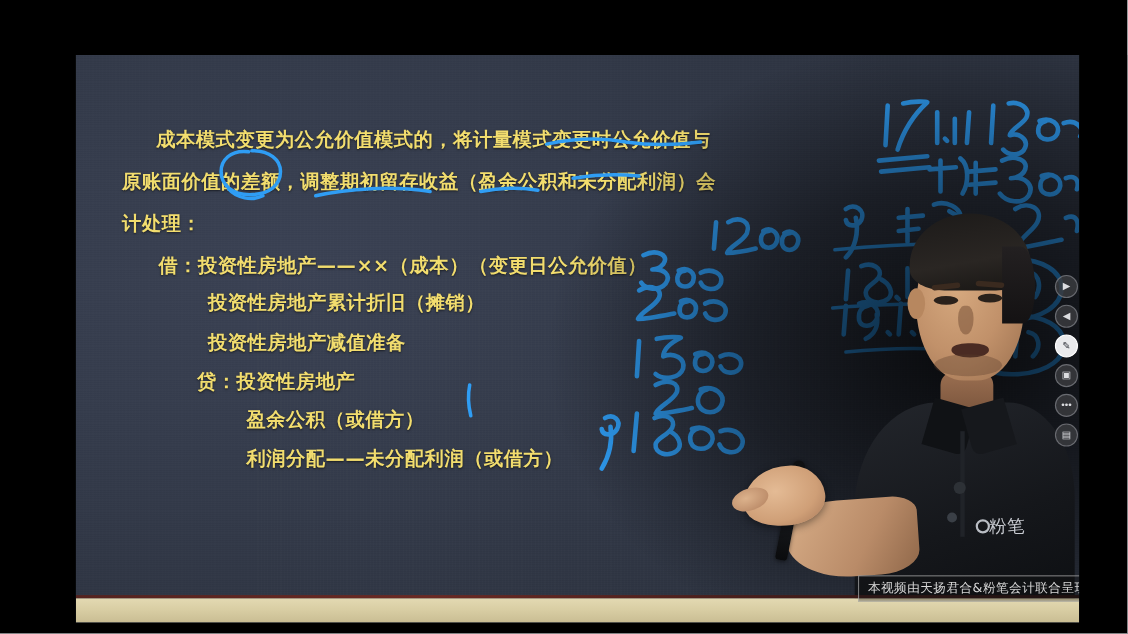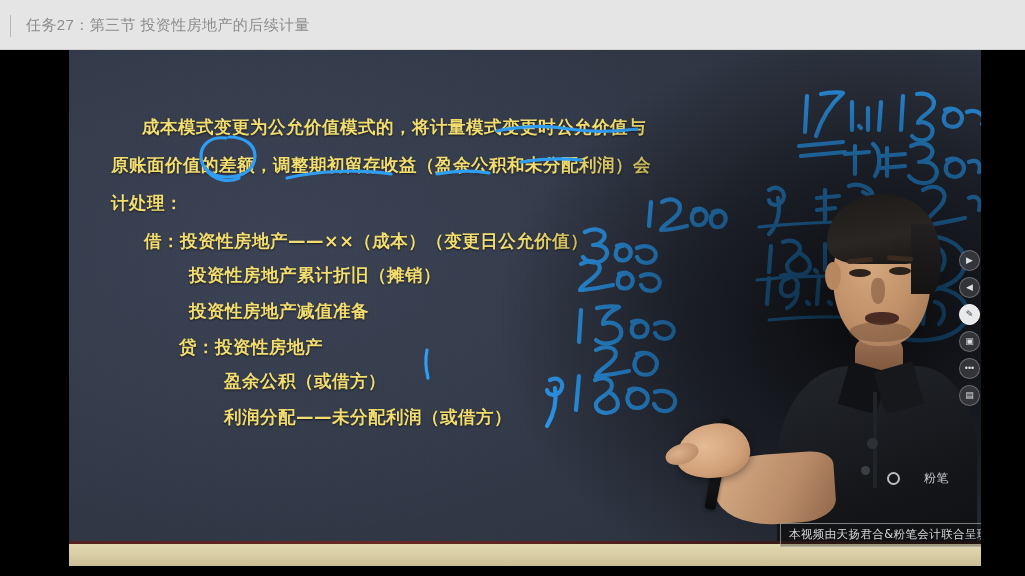--- a/index.html
+++ b/index.html
@@ -179,23 +179,22 @@
   }
   #collar-r {
     left: 110px; top: 196px; width: 40px; height: 44px;
     background: #16181c; transform: rotate(-16deg); border-radius: 0 0 0 8px;
   }
   #placket { left: 104px; top: 222px; width: 4px; height: 96px; background: #202328; }
   #button1 { left: 98px; top: 268px; width: 11px; height: 11px; border-radius: 50%; background: #2d3136; }
   #mic { left: 92px; top: 296px; width: 9px; height: 9px; border-radius: 50%; background: #3a3f46; }
   #logo-badge {
     left: 130px; top: 300px; width: 56px; height: 17px;
-    color: #c9ccd2; font-size: 12px; line-height: 17px; letter-spacing: 0.5px;
+    color: #c9ccd2; font-size: 16px; line-height: 17px; letter-spacing: 0.5px;
     font-family: "DejaVu Sans", sans-serif;
-    margin-left: 25px;
   }
   #logo-mark {
     left: 118px; top: 302px; width: 13px; height: 13px;
     border-radius: 50%; border: 2px solid #b9bdc4; box-sizing: border-box;
   }
 
   
   #hand {
     position: absolute; left: 607px; top: 374px;
     width: 74px; height: 54px;
@@ -271,24 +270,20 @@
     background: #e9eaec;
     border-color: #ffffff;
     color: #3a3d44;
   }
 </style>
 </head>
 <body>
 
 <div id="root">
 
-  <div id="header">
-    <div id="header-divider"></div>
-    <div id="header-title">任务27：第三节 投资性房地产的后续计量</div>
-  </div>
 
   <div id="stage">
     <div id="video">
 
       <div id="board"></div>
       <div id="board-noise"></div>
 
       <div id="slide-text">
           <div class="slide-line" style="left: 73px; top: 65px;">成本模式变更为公允价值模式的，将计量模式变更时公允价值与</div>
           <div class="slide-line" style="left: 42px; top: 103px;">原账面价值的差额，调整期初留存收益（盈余公积和未分配利润）会</div>

